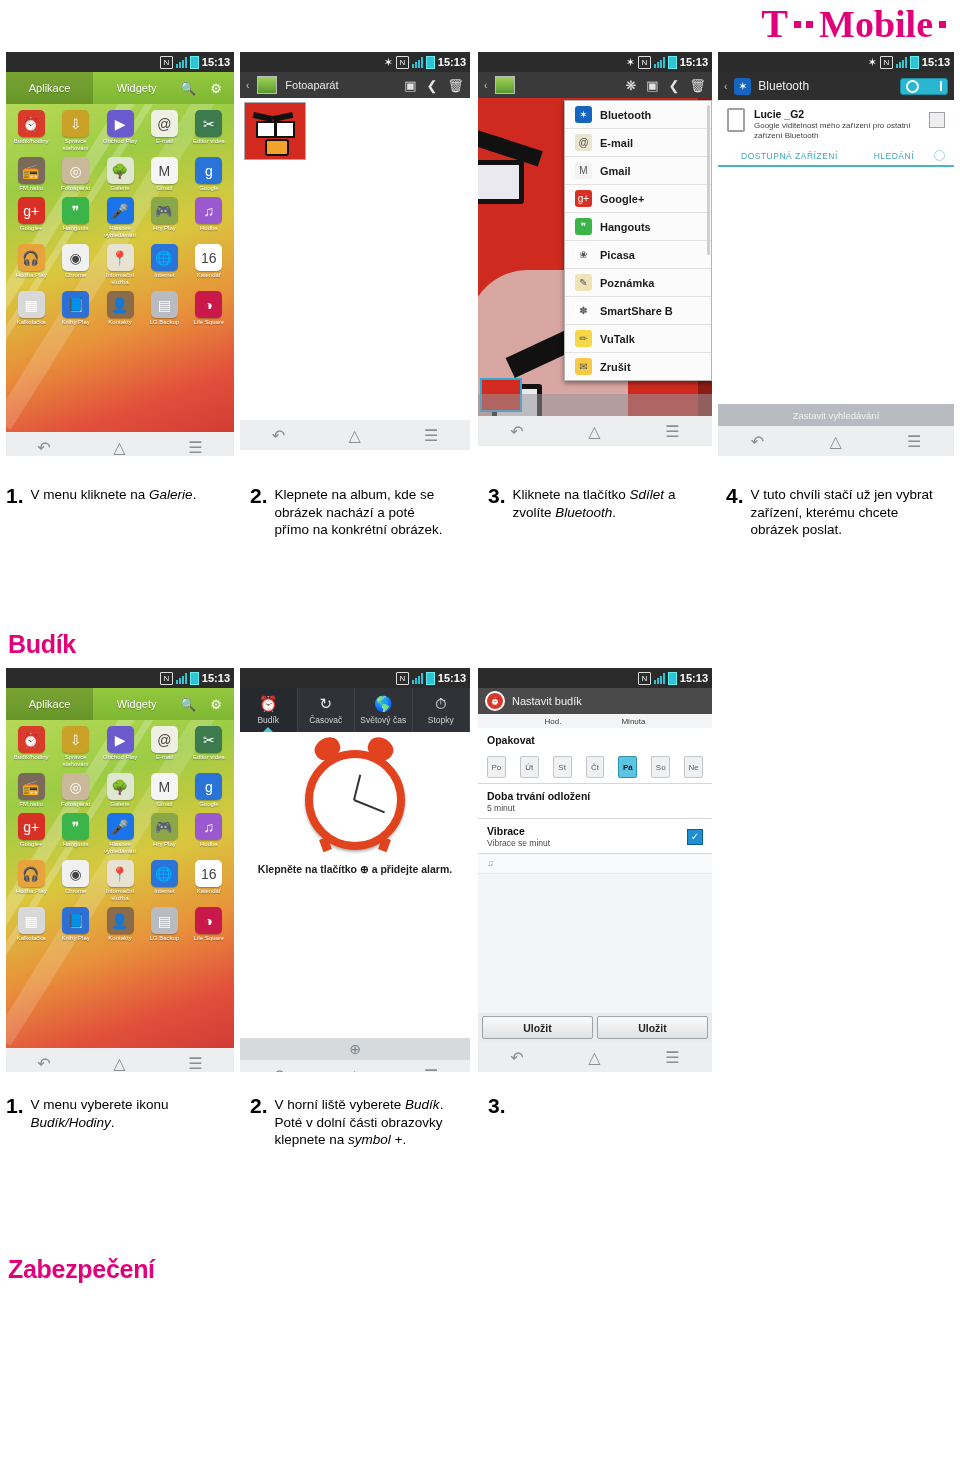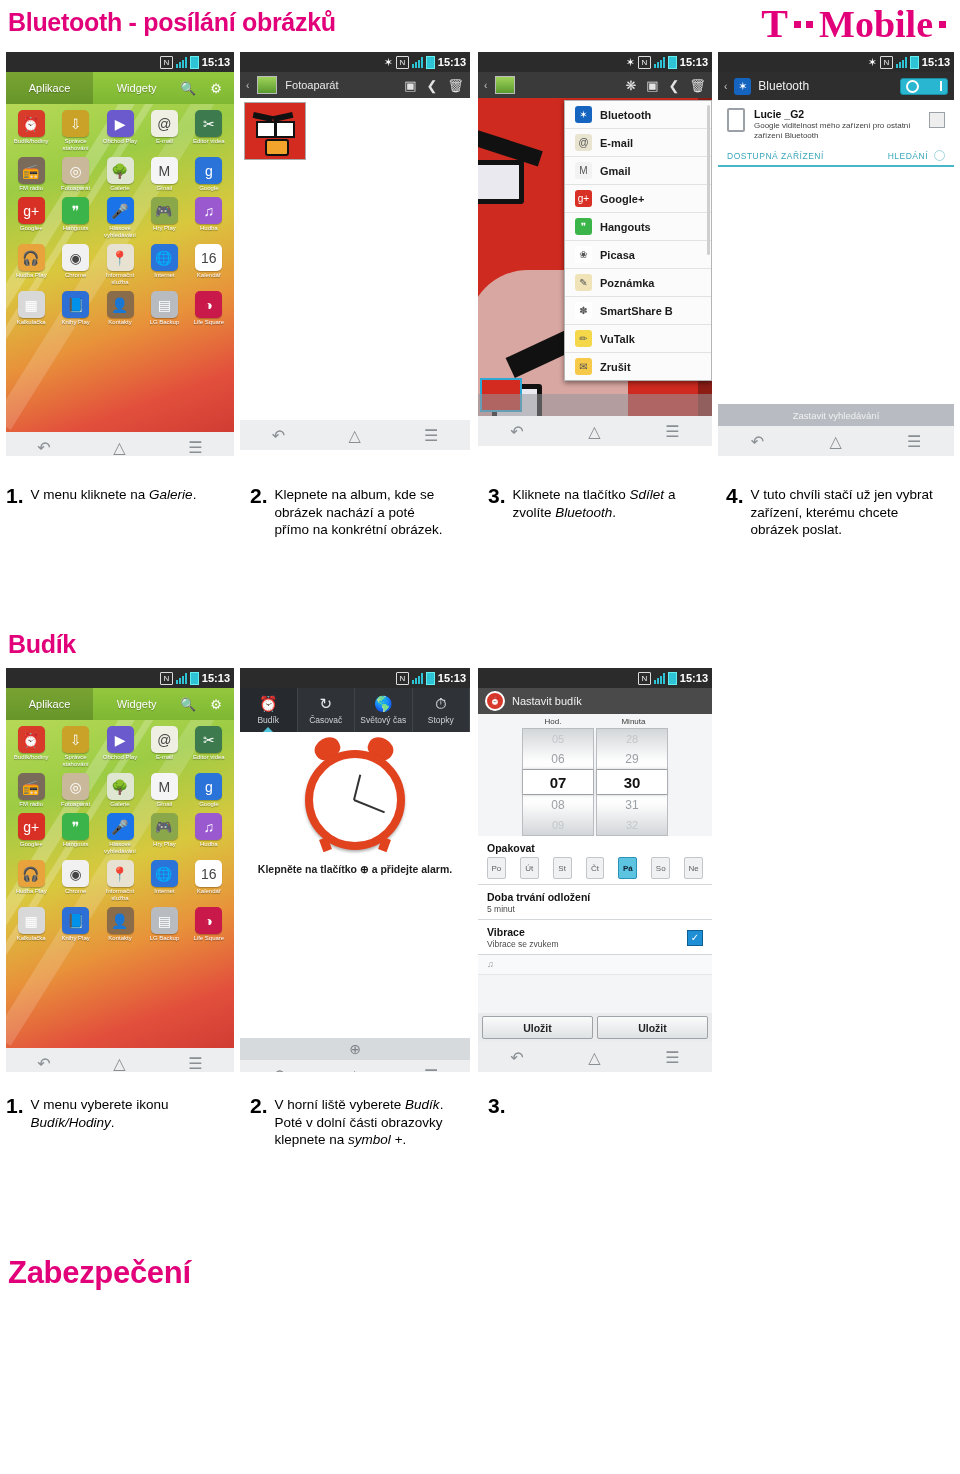--- a/index.html
+++ b/index.html
@@ -10,21 +10,21 @@
   }
   .page{position:relative;width:960px;height:1474px;}
 
   
   .h-title{
     position:absolute;font-size:25px;font-weight:bold;color:#e2007a;
     letter-spacing:-0.3px;
   }
   #title-bluetooth{left:8px;top:8px;}
   #title-budik{left:8px;top:630px;}
-  #title-zabezpeceni{left:8px;top:1255px;font-size:31px;}
+  #title-zabezpeceni{left:8px;top:1255px;font-size:25px;}
 
   
   .tmo{position:absolute;right:8px;top:8px;display:flex;align-items:center;
        color:#e2007a;font-family:"Liberation Serif",serif;}
   .tmo .tletter{font-size:40px;font-weight:bold;line-height:32px;position:relative;}
   .tmo .dots{display:flex;align-items:center;gap:5px;margin:0 6px;}
   .tmo .dot{width:7px;height:7px;background:#e2007a;}
   .tmo .word{font-size:38px;font-weight:bold;line-height:32px;}
   .tmo .dots2{margin-left:6px;}
 
@@ -104,21 +104,21 @@
   .bt-toggle .knob{width:9px;height:9px;border-radius:50%;border:2px solid #fff;}
   .bt-toggle .bar{width:2px;height:10px;background:#fff;}
   .bt-body{background:#fff;height:calc(100% - 78px);}
   .bt-row{display:flex;align-items:flex-start;gap:9px;padding:8px 9px 6px;}
   .bt-dev-ic{width:14px;height:20px;border:2px solid #9aa0a6;border-radius:2px;flex:0 0 14px;}
   .bt-name{font-size:10.5px;font-weight:bold;color:#111;}
   .bt-sub{font-size:8px;color:#3f3f3f;line-height:10px;margin-top:1px;}
   .bt-cb{width:14px;height:14px;border:1px solid #9aa0a6;background:#eee;margin-top:4px;flex:0 0 14px;}
   .bt-sect{display:flex;justify-content:space-between;align-items:center;
       padding:3px 9px 4px;border-bottom:2px solid #49b6c8;}
-  .bt-sect span{font-size:8.5px;color:#3aa7bb;letter-spacing:.5px;}
+  .bt-sect span{font-size:8.5px;color:#3aa7bb;letter-spacing:.5px;margin-left:14px;}
   .bt-stop{position:absolute;left:0;right:0;bottom:30px;height:22px;background:#b8bcc2;
       display:flex;align-items:center;justify-content:center;}
   .bt-stop span{font-size:9.5px;color:#f0f0f0;}
 
   
   .clk-tabs{height:44px;background:#2f3337;display:flex;}
   .clk-tab{flex:1;display:flex;flex-direction:column;align-items:center;justify-content:center;
       gap:2px;position:relative;border-right:1px solid #3f4449;}
   .clk-tab.sel{background:#262a2e;}
   .clk-tab .ci{font-size:15px;color:#e7eaec;}
@@ -147,21 +147,21 @@
   .al-heads span{font-size:8px;color:#3b3b3b;}
   .picker-wrap{display:flex;justify-content:center;gap:2px;}
   .picker{width:70px;border:1px solid #b9bdc1;background:linear-gradient(#d3d6d9,#fdfdfd 30%,#fdfdfd 70%,#d3d6d9);}
   .pk{height:20px;display:flex;align-items:center;justify-content:center;font-size:12px;color:#9aa0a5;}
   .pk.dim{color:#c3c7ca;font-size:11px;}
   .pk.sel{background:#fff;color:#111;font-weight:bold;font-size:15px;height:24px;
       border-top:1px solid #9aa0a5;border-bottom:1px solid #9aa0a5;box-shadow:0 0 3px rgba(0,0,0,.2);}
   .al-sec{background:#fff;padding:6px 9px 5px;border-bottom:1px solid #d4d7da;}
   .al-h{font-size:10.5px;font-weight:bold;color:#111;}
   .al-s{font-size:8.5px;color:#4b4b4b;margin-top:1px;}
-  .days{display:flex;gap:14px;margin-top:3px;text-align:right;}
+  .days{display:flex;gap:14px;margin-top:10px;text-align:right;}
   .day{flex:1;height:20px;border:1px solid #c2c6ca;background:#f0f1f2;display:flex;
       align-items:center;justify-content:center;font-size:8px;color:#5c6267;border-radius:2px;}
   .day.sel{background:#5cc3e0;border-color:#2a93b5;color:#123;font-weight:bold;}
   .al-chk{width:14px;height:14px;background:#1e8fd5;border:1px solid #0d5e92;
       color:#fff;font-size:10px;display:flex;align-items:center;justify-content:center;}
   .al-btns{position:absolute;left:0;right:0;bottom:30px;display:flex;gap:4px;padding:3px 4px;
       background:#e9ebec;box-sizing:border-box;}
   .al-btn{flex:1;height:21px;border:1px solid #9ea3a8;border-radius:2px;
       background:linear-gradient(#fafbfb,#dfe2e4);display:flex;align-items:center;
       justify-content:center;font-size:10.5px;font-weight:bold;color:#222;}
@@ -173,21 +173,20 @@
   .cap .txt i{font-style:italic;}
 
   .pagenum{position:absolute;left:0;right:0;bottom:12px;text-align:center;
       font-size:11px;color:#222;}
 </style>
 </head>
 <body>
 
 <div class="page">
 
-  <div class="h-title" id="title-bluetooth">Bluetooth - posílání obrázků</div>
 
   <div class="tmo">
     <span class="tletter">T</span>
     <span class="dots">
       <i class="dot"></i>
         <i class="dot"></i>
     </span>
     <span class="word">Mobile</span>
     <span class="dots dots2">
         <i class="dot"></i>
@@ -733,57 +732,41 @@
       <span class="sb-time">15:13</span>
     </div>
     <div class="al-bar">
       <span class="al-ic">⏰</span>
       <span class="al-t">Nastavit budík</span>
     </div>
     <div class="al-body">
       <div class="al-heads">
         <span>Hod.</span>
         <span>Minuta</span>
-      </div>
-      <div class="picker-wrap">
-        <div class="picker" id="hour-picker">
-            <div class="pk dim">05</div>
-            <div class="pk">06</div>
-            <div class="pk sel">07</div>
-            <div class="pk">08</div>
-            <div class="pk dim">09</div>
-          </div>
-        <div class="picker" id="minute-picker">
-            <div class="pk dim">28</div>
-            <div class="pk">29</div>
-            <div class="pk sel">30</div>
-            <div class="pk">31</div>
-            <div class="pk dim">32</div>
-          </div>
       </div>
       <div class="al-sec">
         <div class="al-h">Opakovat</div>
         <div class="days" id="days-row">
             <div class="day">Po</div>
             <div class="day">Út</div>
             <div class="day">St</div>
             <div class="day">Čt</div>
             <div class="day sel">Pá</div>
             <div class="day">So</div>
             <div class="day">Ne</div>
           </div>
       </div>
       <div class="al-sec">
         <div class="al-h">Doba trvání odložení</div>
         <div class="al-s">5 minut</div>
       </div>
       <div class="al-sec" style="display:flex;align-items:center;">
         <div style="flex:1">
           <div class="al-h">Vibrace</div>
-          <div class="al-s">Vibrace se zvukem</div>
+          <div class="al-s">Vibrace se minut</div>
         </div>
         <div class="al-chk">✓</div>
       </div>
       <div class="al-sec" style="padding-top:4px;opacity:.45;">
         <div class="al-h" style="font-size:9px;">♫ &nbsp;&nbsp;&nbsp;&nbsp;</div>
       </div>
     </div>
     <div class="al-btns">
       <div class="al-btn">Uložit</div>
       <div class="al-btn">Uložit</div>

